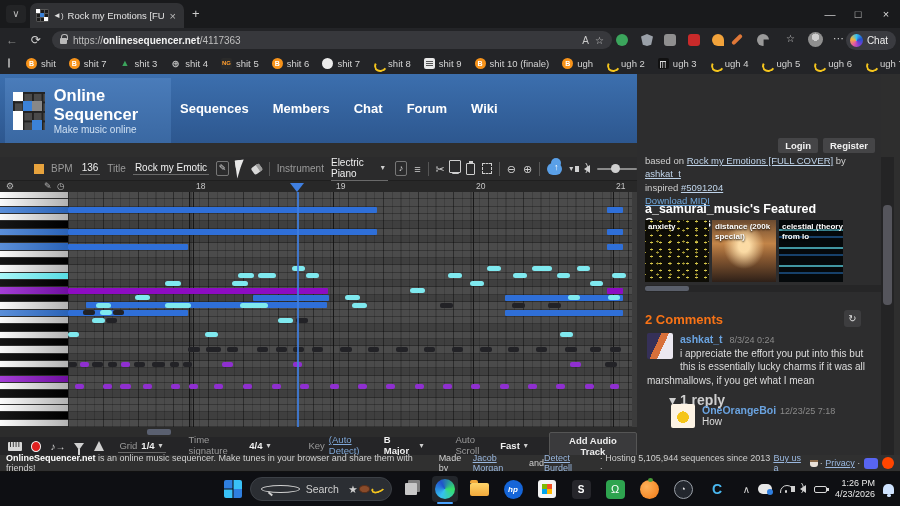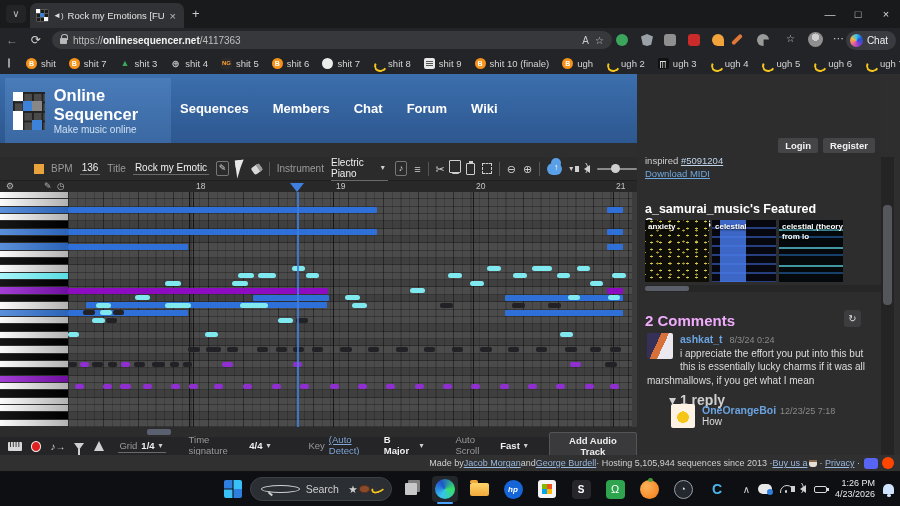--- a/index.html
+++ b/index.html
@@ -172,21 +172,21 @@
       background-size:9px 7px, 13px 11px; background-position:2px 12px, 6px 5px; }
   .th-distance { background:radial-gradient(ellipse at 50% 42%, rgba(255,224,170,.95) 0 12%, transparent 45%),
       linear-gradient(180deg,#6a4a30 0%, #c28448 38%, #8a5a32 60%, #2e2018 100%); }
   .th-celestial { background-color:#06070f; background-image:
       linear-gradient(90deg, transparent 0 8px, rgba(70,120,230,.85) 8px 34px, transparent 34px),
       repeating-linear-gradient(180deg, transparent 0 7px, rgba(60,100,200,.6) 7px 9px); }
   .th-celestial2 { background-color:#05090b; background-image:
       repeating-linear-gradient(180deg, transparent 0 9px, rgba(90,210,225,.7) 9px 11px, transparent 11px 16px, rgba(40,120,200,.5) 16px 18px); }
   .feat-hscroll { position:absolute; left:8px; top:211px; width:236px; height:7px; background:#262627; }
   .feat-hscroll .thumbbar { position:absolute; left:0; top:1px; width:44px; height:5px; background:#5a5f6a; border-radius:2px; }
-  .cm-title { position:absolute; left:8px; top:238px; color:#f0abfc; font-size:15px; font-weight:bold; }
+  .cm-title { position:absolute; left:8px; top:238px; color:#f97316; font-size:13px; font-weight:bold; }
   .cm-refresh { position:absolute; right:20px; top:236px; width:17px; height:17px; background:#3d3d3f; border-radius:3px; color:#ddd; font-size:10px; text-align:center; line-height:17px; }
   .comment { position:absolute; left:10px; top:258px; width:224px; font-size:10px; color:#ddd; line-height:1.35; }
   .cm-av { float:left; width:26px; height:26px; margin:1px 7px 2px 0; border-radius:2px;
       background:linear-gradient(115deg,#353058 0 38%,#d8703a 38% 58%,#ece8f0 58% 100%); }
   .cm-user { color:#6aa3e0; font-weight:bold; font-size:10.5px; }
   .cm-date { color:#8a8a8a; font-size:9px; margin-left:4px; }
   .reply-toggle { position:absolute; left:32px; top:318px; color:#cfcfcf; font-size:14px; font-weight:bold; }
   .reply { position:absolute; left:34px; top:330px; width:200px; display:flex; gap:7px; font-size:10px; color:#ddd; }
   .reply-av { width:24px; height:24px; flex:0 0 auto; border-radius:2px;
       background:radial-gradient(circle at 50% 55%, #f5c518 0 32%, #fdf3e4 33% 100%); }
@@ -385,30 +385,31 @@
         <span class="nav-item">Wiki</span>
       </div>
   </div>
 
   <div class="sidebar">
     <div class="auth">
       <span class="chip">Login</span>
       <span class="chip">Register</span>
     </div>
     <div class="based">
+      <div><span>based on </span><span class="lnk">Rock my Emotions [FULL COVER]</span><span> by </span><span class="lnk">ashkat_t</span></div>
       <div><span>inspired </span><span class="lnk">#5091204</span></div>
       <div><span class="dl">Download MIDI</span></div>
     </div>
     <div class="feat-title">a_samurai_music's Featured Sequences</div>
     <div class="thumbs">
         <div class="thumb th-anxiety">
           <div class="t-label">anxiety</div>
         </div>
-        <div class="thumb th-celestial">
-          <div class="t-label">celestial</div>
+        <div class="thumb th-distance">
+          <div class="t-label">distance (200k special)</div>
         </div>
         <div class="thumb th-celestial2">
           <div class="t-label">celestial (theory from lo</div>
         </div>
       </div>
     <div class="feat-hscroll">
         <div class="thumbbar"></div>
       </div>
     <div class="cm-title">2 Comments</div>
     <div class="cm-refresh">↻</div>
@@ -680,25 +681,26 @@
     </span>
     <span class="dd" style="margin-left:28px">
       <span class="dd-label">Auto Scroll</span>
       <span class="dd-value">Fast</span>
       <span class="dd-caret">▾</span>
     </span>
     <button class="add-audio">Add Audio Track</button>
   </div>
 
   <div class="footer">
+    <span><b>OnlineSequencer.net</b><span> is an online music sequencer. Make tunes in your browser and share them with friends!</span></span>
     <span class="spacer"></span>
     <span>Made by </span>
     <span class="flink">Jacob Morgan</span>
     <span> and </span>
-    <span class="flink">George Burdell</span>
+    <span class="flink">Detect Burdell</span>
     <span> · Hosting 5,105,944 sequences since 2013 · </span>
     <span class="flink">Buy us a</span>
     <span class="coffee"></span>
     <span>·</span>&nbsp;
     <span class="flink">Privacy</span>&nbsp;
     <span>·</span>
     <span class="sm-ic discord"></span>
     <span class="sm-ic reddit"></span>
   </div>
 

